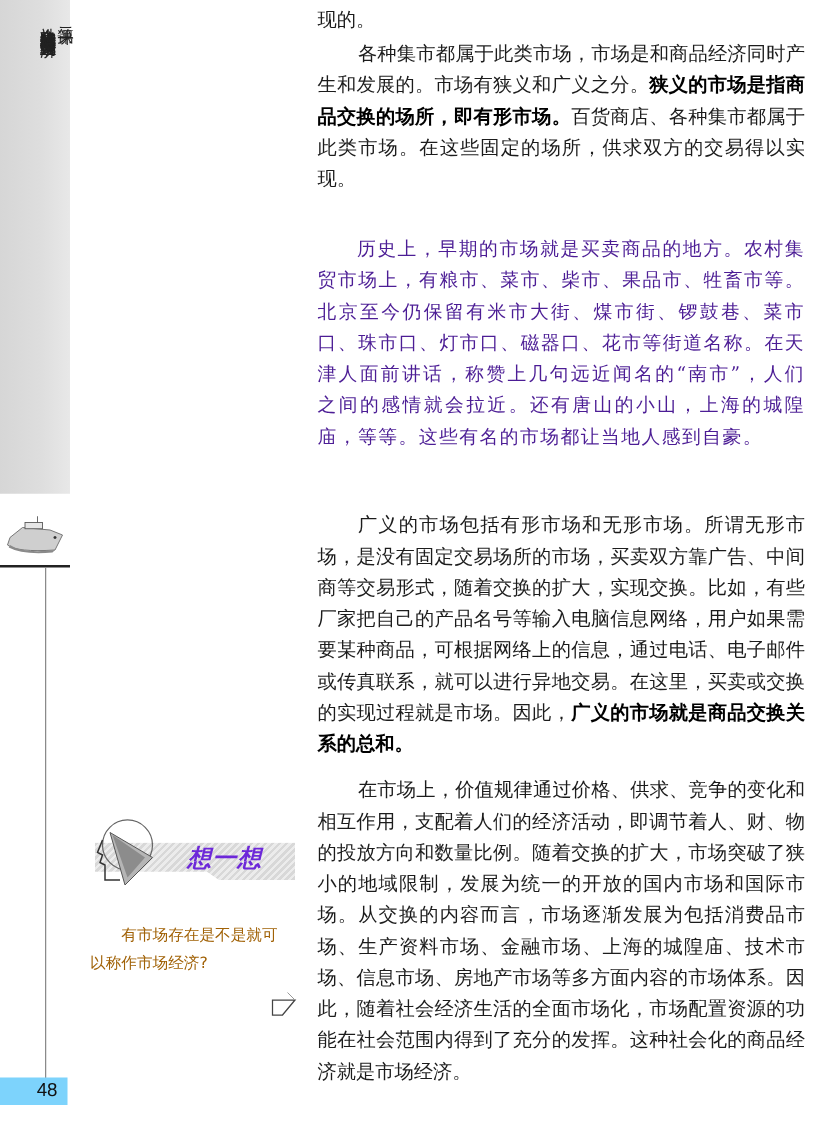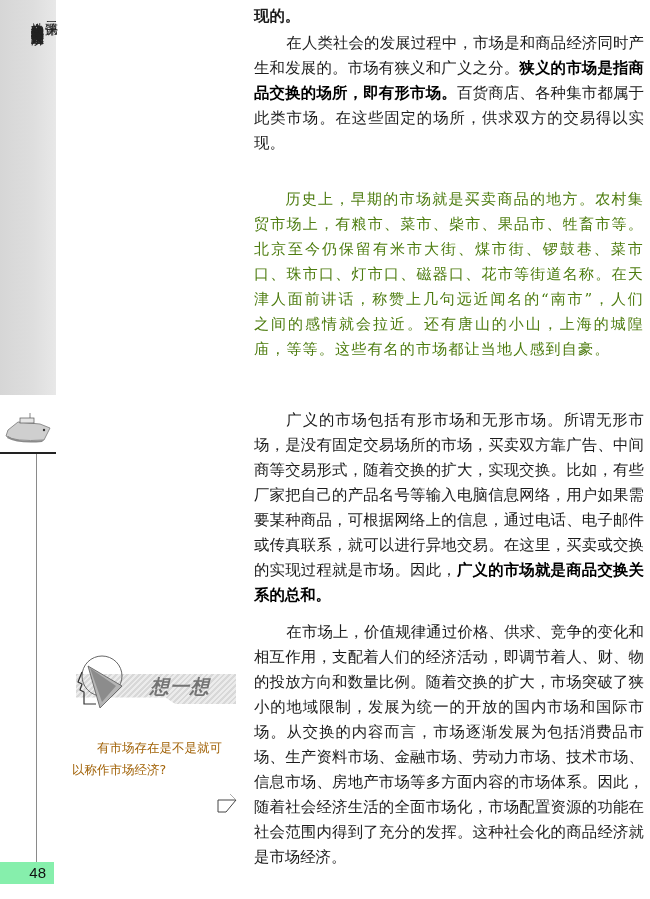--- a/index.html
+++ b/index.html
@@ -22,59 +22,59 @@
       position: absolute; left: 4px; top: 412px; width: 48px; height: 32px;
     }
     .h-rule {
       position: absolute; left: 0; top: 452px; width: 56px; height: 2px; background: #222;
     }
     .v-rule {
       position: absolute; left: 36px; top: 454px; width: 1px; height: 410px; background: #8a8a8a;
     }
     .page-num-band {
       position: absolute; left: 0; top: 862px; width: 54px; height: 22px;
-      background: #86efac;
+      background: #7dd3fc;
     }
     .page-num {
       position: absolute; right: 8px; top: 2px;
       font-family: "Liberation Sans", sans-serif; font-size: 15px; color: #111;
     }
     .think-box {
       position: absolute; left: 66px; top: 652px; width: 172px; height: 160px;
     }
     .think-banner {
       position: absolute; left: 10px; top: 22px; width: 160px; height: 30px;
       background: repeating-linear-gradient(135deg, #d8d8d8 0 2px, #ececec 2px 4px);
       clip-path: polygon(0 0, 100% 0, 100% 100%, 62% 100%, 56% 78%, 0 78%);
     }
     .think-title {
       position: absolute; left: 84px; top: 22px;
       font-family: "DejaVu Sans", sans-serif; font-size: 19px; font-style: italic;
-      font-weight: bold; color: #737373; letter-spacing: 1px;
+      font-weight: bold; color: #6d28d9; letter-spacing: 1px;
     }
     .think-head { position: absolute; left: 0; top: 0; width: 60px; height: 70px; }
     .think-text {
       position: absolute; left: 6px; top: 85px; width: 150px;
       font-family: "DejaVu Sans", sans-serif; font-size: 12.5px; line-height: 22px; color: #a16207;
       text-indent: 2em;
     }
     .page-curl { position: absolute; left: 150px; top: 140px; width: 22px; height: 22px; }
     .main {
       position: absolute; left: 254px; top: 0; width: 390px;
       font-family: "DejaVu Sans", sans-serif; font-size: 15.4px; color: #1c1c1c;
     }
     .para { margin: 0; line-height: 25px; text-align: justify; text-indent: 2.1em; }
-    .para.noindent { text-indent: 0; font-weight: bold; }
+    .para.noindent { text-indent: 0; }
     .para b { font-weight: bold; color: #000; }
     .p0 { position: absolute; top: 4px; left: 0; width: 390px; }
     .p1 { position: absolute; top: 31px; left: 0; width: 390px; }
     .box {
       position: absolute; top: 187px; left: 0; width: 390px;
       font-family: "DejaVu Serif", "Liberation Serif", serif; font-size: 15px;
-      line-height: 25px; letter-spacing: 1.2px; color: #4d7c0f;
+      line-height: 25px; letter-spacing: 1.2px; color: #4c1d95;
     }
     .p2 { position: absolute; top: 408px; left: 0; width: 390px; }
     .p3 { position: absolute; top: 620px; left: 0; width: 390px; }
   </style>
 </head>
 <body>
 
 <div class="side-band"></div>
 <div class="side-title">
   <span class="lesson">第二课</span>
@@ -107,20 +107,20 @@
   </svg>
 </div>
 
 <div class="page-num-band">
   <span class="page-num">48</span>
 </div>
 
 <div class="main">
   <p class="para noindent p0">现的。</p>
 
-  <p class="para p1"><span>在人类社会的发展过程中，市场是和商品经济同时产生和发展的。市场有狭义和广义之分。</span><b>狭义的市场是指商品交换的场所，即有形市场。</b><span>百货商店、各种集市都属于此类市场。在这些固定的场所，供求双方的交易得以实现。</span></p>
+  <p class="para p1"><span>各种集市都属于此类市场，市场是和商品经济同时产生和发展的。市场有狭义和广义之分。</span><b>狭义的市场是指商品交换的场所，即有形市场。</b><span>百货商店、各种集市都属于此类市场。在这些固定的场所，供求双方的交易得以实现。</span></p>
 
   <div class="box para">历史上，早期的市场就是买卖商品的地方。农村集贸市场上，有粮市、菜市、柴市、果品市、牲畜市等。北京至今仍保留有米市大街、煤市街、锣鼓巷、菜市口、珠市口、灯市口、磁器口、花市等街道名称。在天津人面前讲话，称赞上几句远近闻名的“南市”，人们之间的感情就会拉近。还有唐山的小山，上海的城隍庙，等等。这些有名的市场都让当地人感到自豪。</div>
 
   <p class="para p2"><span>广义的市场包括有形市场和无形市场。所谓无形市场，是没有固定交易场所的市场，买卖双方靠广告、中间商等交易形式，随着交换的扩大，实现交换。比如，有些厂家把自己的产品名号等输入电脑信息网络，用户如果需要某种商品，可根据网络上的信息，通过电话、电子邮件或传真联系，就可以进行异地交易。在这里，买卖或交换的实现过程就是市场。因此，</span><b>广义的市场就是商品交换关系的总和。</b></p>
 
-  <p class="para p3">在市场上，价值规律通过价格、供求、竞争的变化和相互作用，支配着人们的经济活动，即调节着人、财、物的投放方向和数量比例。随着交换的扩大，市场突破了狭小的地域限制，发展为统一的开放的国内市场和国际市场。从交换的内容而言，市场逐渐发展为包括消费品市场、生产资料市场、金融市场、劳动力市场、技术市场、信息市场、房地产市场等多方面内容的市场体系。因此，随着社会经济生活的全面市场化，市场配置资源的功能在社会范围内得到了充分的发挥。这种社会化的商品经济就是市场经济。</p>
+  <p class="para p3">在市场上，价值规律通过价格、供求、竞争的变化和相互作用，支配着人们的经济活动，即调节着人、财、物的投放方向和数量比例。随着交换的扩大，市场突破了狭小的地域限制，发展为统一的开放的国内市场和国际市场。从交换的内容而言，市场逐渐发展为包括消费品市场、生产资料市场、金融市场、上海的城隍庙、技术市场、信息市场、房地产市场等多方面内容的市场体系。因此，随着社会经济生活的全面市场化，市场配置资源的功能在社会范围内得到了充分的发挥。这种社会化的商品经济就是市场经济。</p>
 </div>
 
 </body></html>

